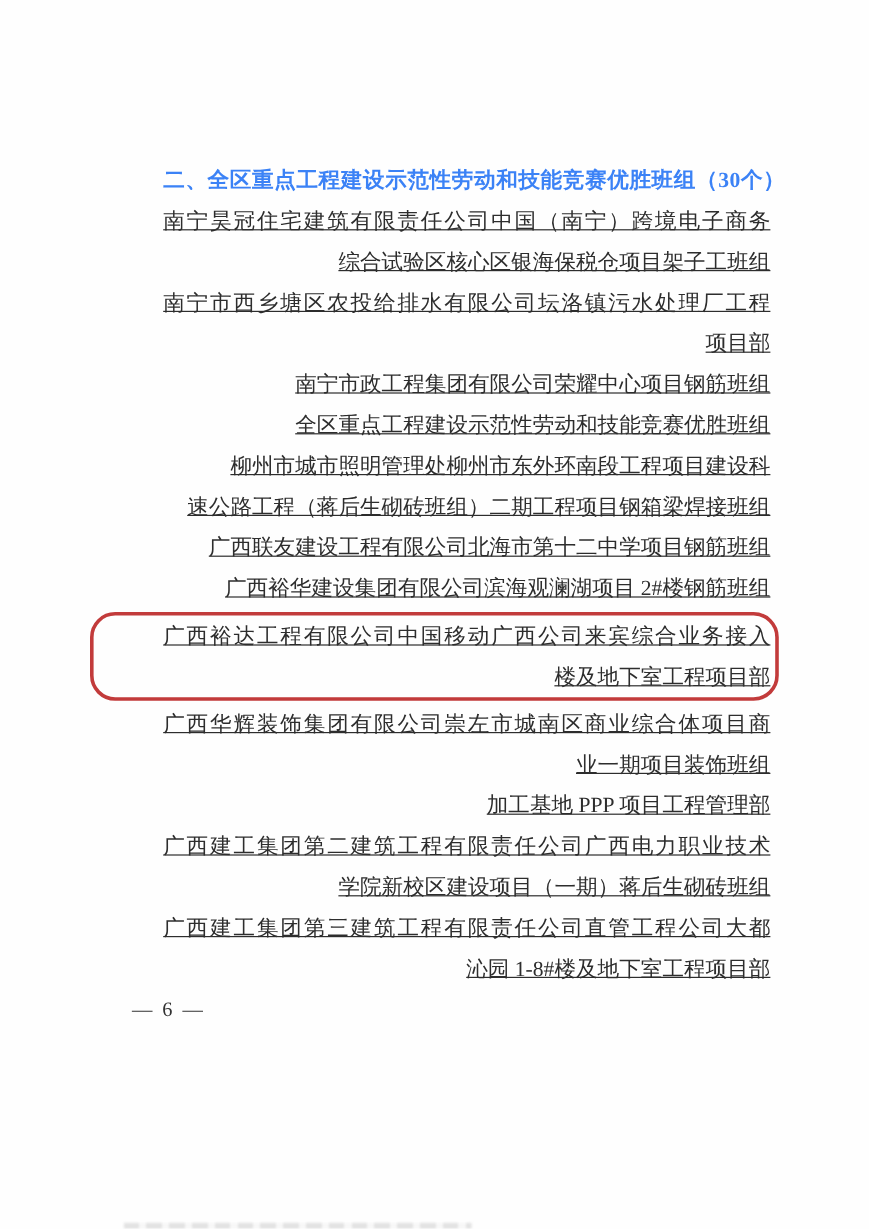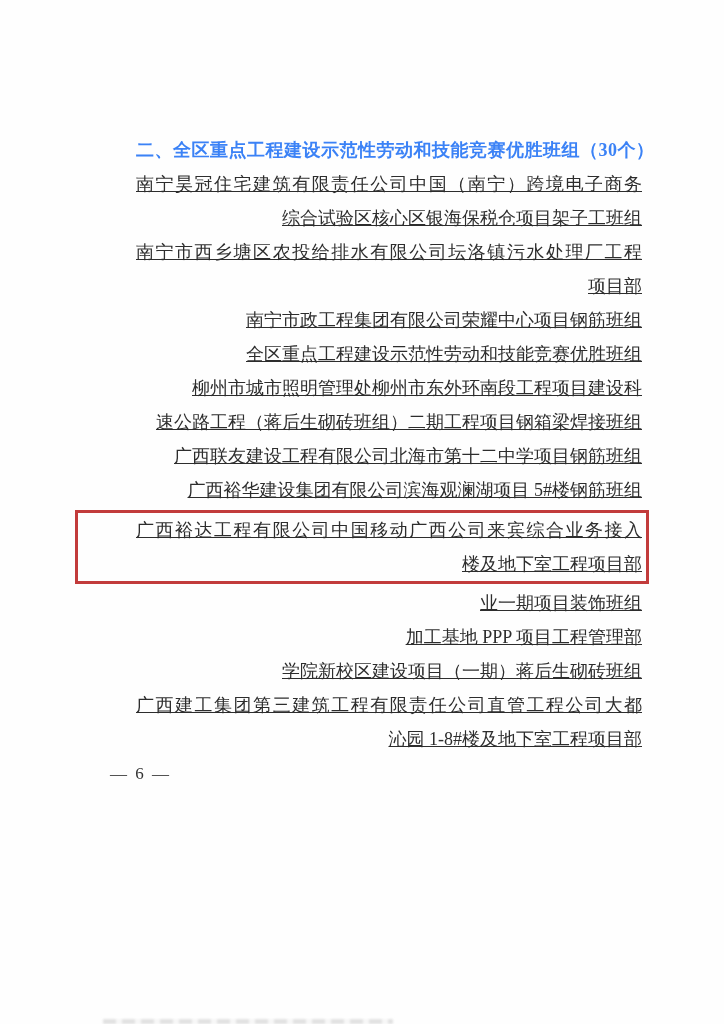--- a/index.html
+++ b/index.html
@@ -97,33 +97,35 @@
         <div class="entry">
           <div class="line indent nowrapln">柳州市城市照明管理处柳州市东外环南段工程项目建设科</div>
         </div>
         <div class="entry">
           <div class="line nowrapln">速公路工程（蒋后生砌砖班组）二期工程项目钢箱梁焊接班组</div>
         </div>
         <div class="entry">
           <div class="line indent nowrapln">广西联友建设工程有限公司北海市第十二中学项目钢筋班组</div>
         </div>
         <div class="entry">
-          <div class="line indent nowrapln">广西裕华建设集团有限公司滨海观澜湖项目 5#楼钢筋班组</div>
+          <div class="line indent nowrapln">广西裕华建设集团有限公司滨海观澜湖项目 2#楼钢筋班组</div>
         </div>
-        <div class="entry highlight-box" style="border-color: rgb(194, 59, 59);">
+        <div class="entry highlight-box" style="border-color: rgb(194, 59, 59); border-radius: 21px;">
           <div class="line indent fill">广西裕达工程有限公司中国移动广西公司来宾综合业务接入</div>
           <div class="line nowrapln">楼及地下室工程项目部</div>
         </div>
         <div class="entry">
+          <div class="line indent fill">广西华辉装饰集团有限公司崇左市城南区商业综合体项目商</div>
           <div class="line nowrapln">业一期项目装饰班组</div>
         </div>
         <div class="entry">
           <div class="line nowrapln">加工基地 PPP 项目工程管理部</div>
         </div>
         <div class="entry">
+          <div class="line indent fill">广西建工集团第二建筑工程有限责任公司广西电力职业技术</div>
           <div class="line nowrapln">学院新校区建设项目（一期）蒋后生砌砖班组</div>
         </div>
         <div class="entry">
           <div class="line indent fill">广西建工集团第三建筑工程有限责任公司直管工程公司大都</div>
           <div class="line nowrapln">沁园 1-8#楼及地下室工程项目部</div>
         </div>
       </div>
 
     <div class="page-number">— 6 —</div>
   </div>

